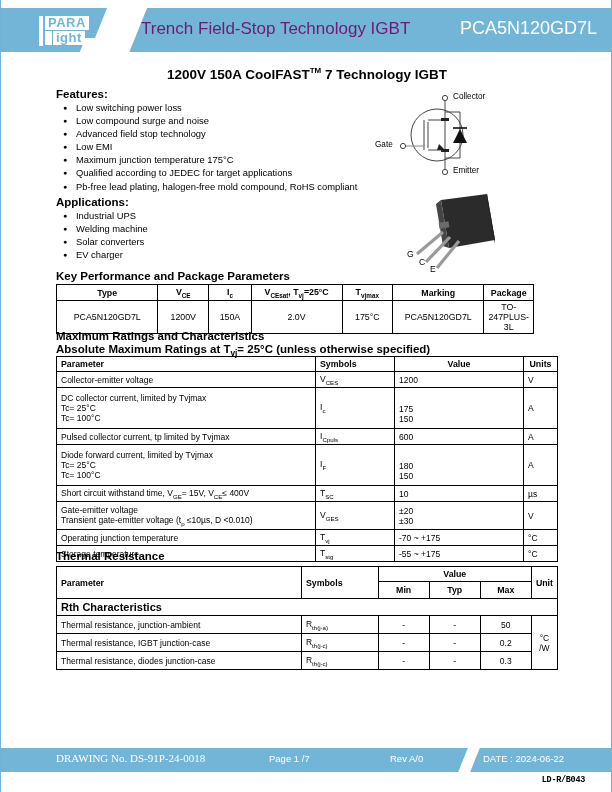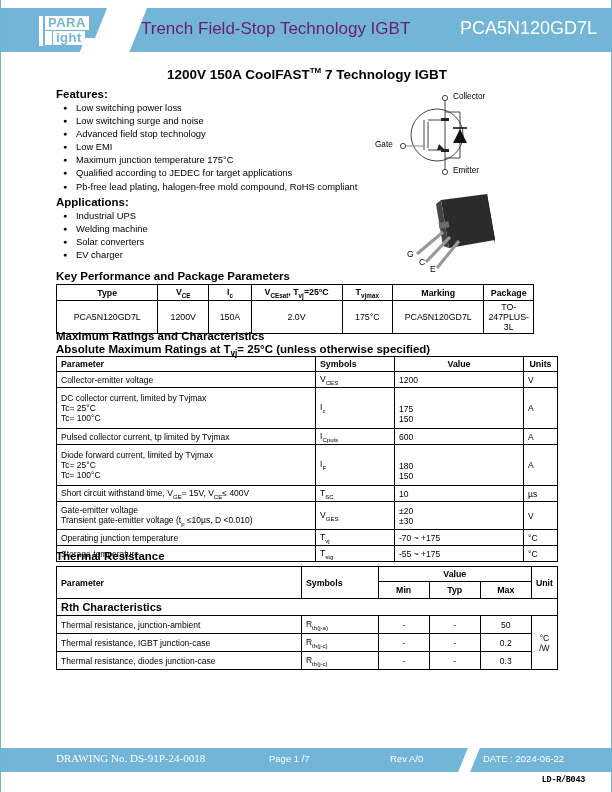--- a/index.html
+++ b/index.html
@@ -245,21 +245,21 @@
     <div class="header-part">PCA5N120GD7L</div>
   </div>
 
   <div class="doc-title">
     <span>1200V 150A CoolFAST</span><sup class="tm">TM</sup><span> 7 Technology IGBT</span>
   </div>
 
   <div class="sec-head" id="features-head">Features:</div>
   <ul class="bullets" id="features-list">
     <li>Low switching power loss</li>
-    <li>Low switching surge and noise</li>
+    <li>Low compound surge and noise</li>
     <li>Advanced field stop technology</li>
     <li>Low EMI</li>
     <li>Maximum junction temperature 175°C</li>
     <li>Qualified according to JEDEC for target applications</li>
     <li>Pb-free lead plating, halogen-free mold compound, RoHS compliant</li>
   </ul>
 
   <div class="sec-head" id="applications-head">Applications:</div>
   <ul class="bullets" id="applications-list">
     <li>Industrial UPS</li>

